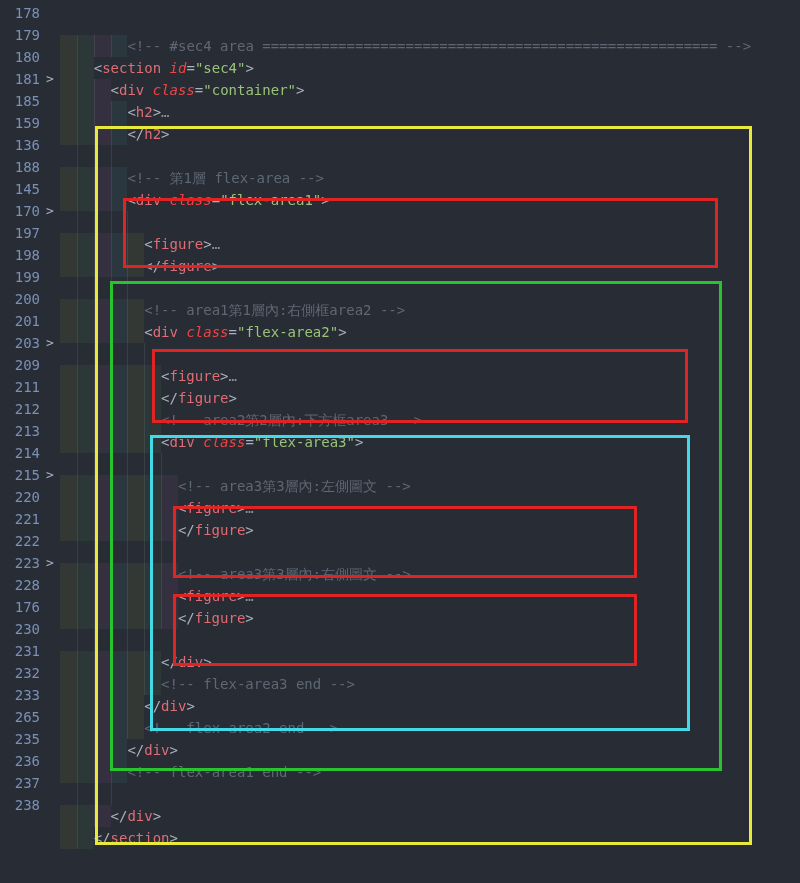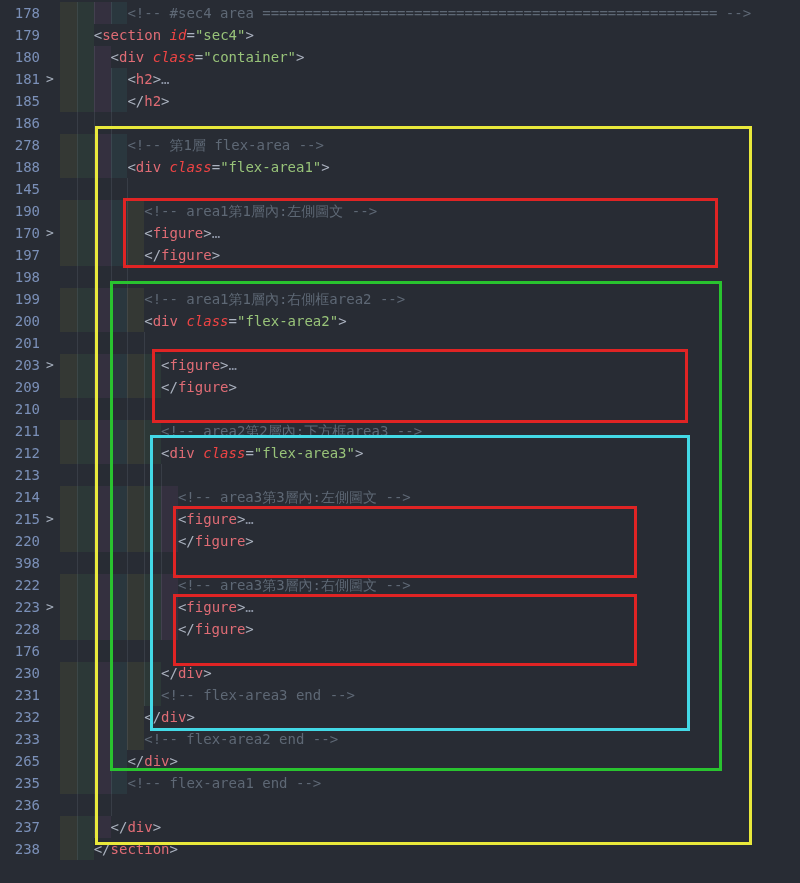--- a/index.html
+++ b/index.html
@@ -7,21 +7,21 @@
   .screen {
     position:relative; width:800px; height:883px; overflow:hidden;
     background:#282c34;
     font-family:"DejaVu Sans Mono","Liberation Mono",monospace;
     font-size:14px; line-height:22px;padding-left:12px;
   }
   .lines { position:absolute; inset:0; padding-top:2px; }
   .row { display:flex; height:22px; white-space:pre; }
   .ln { flex:0 0 40px; width:40px; text-align:right; color:#7b90b8; user-select:none; }
   .fold { flex:0 0 20px; width:20px; text-align:center; color:#a7b0bf; font-size:13px; }
-  .code { flex:1; display:block; }
+  .code { flex:1; display:block;margin-top:33px; }
   .ind {
     display:inline-block; width:2ch; height:22px; vertical-align:top;
     border-left:1px solid rgba(171,178,191,0.13);
   }
   .code .ind:first-child { border-left:none; }
   .ir0 { background:rgba(255,255,64,0.06); }
   .ir1 { background:rgba(127,255,127,0.06); }
   .ir2 { background:rgba(255,127,255,0.06); }
   .ir3 { background:rgba(79,236,236,0.06); }
   .tk-p { color:#abb2bf; }
@@ -36,41 +36,39 @@
 </head>
 <body>
 
 <div class="screen">
   <div class="lines">
       <div class="row"><span class="ln">178</span><span class="fold"></span><span class="code"><span class="ind ir0"></span><span class="ind ir1"></span><span class="ind ir2"></span><span class="ind ir3"></span><span class="tk-c">&lt;!-- #sec4 area ====================================================== --&gt;</span></span></div>
       <div class="row"><span class="ln">179</span><span class="fold"></span><span class="code"><span class="ind ir0"></span><span class="ind ir1"></span><span class="tk-p">&lt;</span><span class="tk-t">section</span><span class="tk-p"> </span><span class="tk-a">id</span><span class="tk-p">=</span><span class="tk-s">"sec4"</span><span class="tk-p">&gt;</span></span></div>
       <div class="row"><span class="ln">180</span><span class="fold"></span><span class="code"><span class="ind ir0"></span><span class="ind ir1"></span><span class="ind ir2"></span><span class="tk-p">&lt;</span><span class="tk-t">div</span><span class="tk-p"> </span><span class="tk-a">class</span><span class="tk-p">=</span><span class="tk-s">"container"</span><span class="tk-p">&gt;</span></span></div>
       <div class="row"><span class="ln">181</span><span class="fold">&gt;</span><span class="code"><span class="ind ir0"></span><span class="ind ir1"></span><span class="ind ir2"></span><span class="ind ir3"></span><span class="tk-p">&lt;</span><span class="tk-t">h2</span><span class="tk-p">&gt;</span><span class="tk-f">…</span></span></div>
       <div class="row"><span class="ln">185</span><span class="fold"></span><span class="code"><span class="ind ir0"></span><span class="ind ir1"></span><span class="ind ir2"></span><span class="ind ir3"></span><span class="tk-p">&lt;/</span><span class="tk-t">h2</span><span class="tk-p">&gt;</span></span></div>
-      <div class="row"><span class="ln">186</span><span class="fold"></span><span class="code"><span class="ind"></span><span class="ind"></span><span class="ind"></span><span class="ind"></span></span></div>
-      <div class="row"><span class="ln">278</span><span class="fold"></span><span class="code"><span class="ind ir0"></span><span class="ind ir1"></span><span class="ind ir2"></span><span class="ind ir3"></span><span class="tk-c">&lt;!-- 第1層 flex-area --&gt;</span></span></div>
+      <div class="row"><span class="ln">159</span><span class="fold"></span><span class="code"><span class="ind"></span><span class="ind"></span><span class="ind"></span><span class="ind"></span></span></div>
+      <div class="row"><span class="ln">136</span><span class="fold"></span><span class="code"><span class="ind ir0"></span><span class="ind ir1"></span><span class="ind ir2"></span><span class="ind ir3"></span><span class="tk-c">&lt;!-- 第1層 flex-area --&gt;</span></span></div>
       <div class="row"><span class="ln">188</span><span class="fold"></span><span class="code"><span class="ind ir0"></span><span class="ind ir1"></span><span class="ind ir2"></span><span class="ind ir3"></span><span class="tk-p">&lt;</span><span class="tk-t">div</span><span class="tk-p"> </span><span class="tk-a">class</span><span class="tk-p">=</span><span class="tk-s">"flex-area1"</span><span class="tk-p">&gt;</span></span></div>
       <div class="row"><span class="ln">145</span><span class="fold"></span><span class="code"><span class="ind"></span><span class="ind"></span><span class="ind"></span><span class="ind"></span><span class="ind"></span></span></div>
-      <div class="row"><span class="ln">190</span><span class="fold"></span><span class="code"><span class="ind ir0"></span><span class="ind ir1"></span><span class="ind ir2"></span><span class="ind ir3"></span><span class="ind ir0"></span><span class="tk-c">&lt;!-- area1第1層內:左側圖文 --&gt;</span></span></div>
       <div class="row"><span class="ln">170</span><span class="fold">&gt;</span><span class="code"><span class="ind ir0"></span><span class="ind ir1"></span><span class="ind ir2"></span><span class="ind ir3"></span><span class="ind ir0"></span><span class="tk-p">&lt;</span><span class="tk-t">figure</span><span class="tk-p">&gt;</span><span class="tk-f">…</span></span></div>
       <div class="row"><span class="ln">197</span><span class="fold"></span><span class="code"><span class="ind ir0"></span><span class="ind ir1"></span><span class="ind ir2"></span><span class="ind ir3"></span><span class="ind ir0"></span><span class="tk-p">&lt;/</span><span class="tk-t">figure</span><span class="tk-p">&gt;</span></span></div>
       <div class="row"><span class="ln">198</span><span class="fold"></span><span class="code"><span class="ind"></span><span class="ind"></span><span class="ind"></span><span class="ind"></span><span class="ind"></span></span></div>
       <div class="row"><span class="ln">199</span><span class="fold"></span><span class="code"><span class="ind ir0"></span><span class="ind ir1"></span><span class="ind ir2"></span><span class="ind ir3"></span><span class="ind ir0"></span><span class="tk-c">&lt;!-- area1第1層內:右側框area2 --&gt;</span></span></div>
       <div class="row"><span class="ln">200</span><span class="fold"></span><span class="code"><span class="ind ir0"></span><span class="ind ir1"></span><span class="ind ir2"></span><span class="ind ir3"></span><span class="ind ir0"></span><span class="tk-p">&lt;</span><span class="tk-t">div</span><span class="tk-p"> </span><span class="tk-a">class</span><span class="tk-p">=</span><span class="tk-s">"flex-area2"</span><span class="tk-p">&gt;</span></span></div>
       <div class="row"><span class="ln">201</span><span class="fold"></span><span class="code"><span class="ind"></span><span class="ind"></span><span class="ind"></span><span class="ind"></span><span class="ind"></span><span class="ind"></span></span></div>
       <div class="row"><span class="ln">203</span><span class="fold">&gt;</span><span class="code"><span class="ind ir0"></span><span class="ind ir1"></span><span class="ind ir2"></span><span class="ind ir3"></span><span class="ind ir0"></span><span class="ind ir1"></span><span class="tk-p">&lt;</span><span class="tk-t">figure</span><span class="tk-p">&gt;</span><span class="tk-f">…</span></span></div>
       <div class="row"><span class="ln">209</span><span class="fold"></span><span class="code"><span class="ind ir0"></span><span class="ind ir1"></span><span class="ind ir2"></span><span class="ind ir3"></span><span class="ind ir0"></span><span class="ind ir1"></span><span class="tk-p">&lt;/</span><span class="tk-t">figure</span><span class="tk-p">&gt;</span></span></div>
-      <div class="row"><span class="ln">210</span><span class="fold"></span><span class="code"><span class="ind"></span><span class="ind"></span><span class="ind"></span><span class="ind"></span><span class="ind"></span><span class="ind"></span></span></div>
       <div class="row"><span class="ln">211</span><span class="fold"></span><span class="code"><span class="ind ir0"></span><span class="ind ir1"></span><span class="ind ir2"></span><span class="ind ir3"></span><span class="ind ir0"></span><span class="ind ir1"></span><span class="tk-c">&lt;!-- area2第2層內:下方框area3 --&gt;</span></span></div>
       <div class="row"><span class="ln">212</span><span class="fold"></span><span class="code"><span class="ind ir0"></span><span class="ind ir1"></span><span class="ind ir2"></span><span class="ind ir3"></span><span class="ind ir0"></span><span class="ind ir1"></span><span class="tk-p">&lt;</span><span class="tk-t">div</span><span class="tk-p"> </span><span class="tk-a">class</span><span class="tk-p">=</span><span class="tk-s">"flex-area3"</span><span class="tk-p">&gt;</span></span></div>
       <div class="row"><span class="ln">213</span><span class="fold"></span><span class="code"><span class="ind"></span><span class="ind"></span><span class="ind"></span><span class="ind"></span><span class="ind"></span><span class="ind"></span><span class="ind"></span></span></div>
       <div class="row"><span class="ln">214</span><span class="fold"></span><span class="code"><span class="ind ir0"></span><span class="ind ir1"></span><span class="ind ir2"></span><span class="ind ir3"></span><span class="ind ir0"></span><span class="ind ir1"></span><span class="ind ir2"></span><span class="tk-c">&lt;!-- area3第3層內:左側圖文 --&gt;</span></span></div>
       <div class="row"><span class="ln">215</span><span class="fold">&gt;</span><span class="code"><span class="ind ir0"></span><span class="ind ir1"></span><span class="ind ir2"></span><span class="ind ir3"></span><span class="ind ir0"></span><span class="ind ir1"></span><span class="ind ir2"></span><span class="tk-p">&lt;</span><span class="tk-t">figure</span><span class="tk-p">&gt;</span><span class="tk-f">…</span></span></div>
       <div class="row"><span class="ln">220</span><span class="fold"></span><span class="code"><span class="ind ir0"></span><span class="ind ir1"></span><span class="ind ir2"></span><span class="ind ir3"></span><span class="ind ir0"></span><span class="ind ir1"></span><span class="ind ir2"></span><span class="tk-p">&lt;/</span><span class="tk-t">figure</span><span class="tk-p">&gt;</span></span></div>
-      <div class="row"><span class="ln">398</span><span class="fold"></span><span class="code"><span class="ind"></span><span class="ind"></span><span class="ind"></span><span class="ind"></span><span class="ind"></span><span class="ind"></span><span class="ind"></span></span></div>
+      <div class="row"><span class="ln">221</span><span class="fold"></span><span class="code"><span class="ind"></span><span class="ind"></span><span class="ind"></span><span class="ind"></span><span class="ind"></span><span class="ind"></span><span class="ind"></span></span></div>
       <div class="row"><span class="ln">222</span><span class="fold"></span><span class="code"><span class="ind ir0"></span><span class="ind ir1"></span><span class="ind ir2"></span><span class="ind ir3"></span><span class="ind ir0"></span><span class="ind ir1"></span><span class="ind ir2"></span><span class="tk-c">&lt;!-- area3第3層內:右側圖文 --&gt;</span></span></div>
       <div class="row"><span class="ln">223</span><span class="fold">&gt;</span><span class="code"><span class="ind ir0"></span><span class="ind ir1"></span><span class="ind ir2"></span><span class="ind ir3"></span><span class="ind ir0"></span><span class="ind ir1"></span><span class="ind ir2"></span><span class="tk-p">&lt;</span><span class="tk-t">figure</span><span class="tk-p">&gt;</span><span class="tk-f">…</span></span></div>
       <div class="row"><span class="ln">228</span><span class="fold"></span><span class="code"><span class="ind ir0"></span><span class="ind ir1"></span><span class="ind ir2"></span><span class="ind ir3"></span><span class="ind ir0"></span><span class="ind ir1"></span><span class="ind ir2"></span><span class="tk-p">&lt;/</span><span class="tk-t">figure</span><span class="tk-p">&gt;</span></span></div>
       <div class="row"><span class="ln">176</span><span class="fold"></span><span class="code"><span class="ind"></span><span class="ind"></span><span class="ind"></span><span class="ind"></span><span class="ind"></span><span class="ind"></span></span></div>
       <div class="row"><span class="ln">230</span><span class="fold"></span><span class="code"><span class="ind ir0"></span><span class="ind ir1"></span><span class="ind ir2"></span><span class="ind ir3"></span><span class="ind ir0"></span><span class="ind ir1"></span><span class="tk-p">&lt;/</span><span class="tk-t">div</span><span class="tk-p">&gt;</span></span></div>
       <div class="row"><span class="ln">231</span><span class="fold"></span><span class="code"><span class="ind ir0"></span><span class="ind ir1"></span><span class="ind ir2"></span><span class="ind ir3"></span><span class="ind ir0"></span><span class="ind ir1"></span><span class="tk-c">&lt;!-- flex-area3 end --&gt;</span></span></div>
       <div class="row"><span class="ln">232</span><span class="fold"></span><span class="code"><span class="ind ir0"></span><span class="ind ir1"></span><span class="ind ir2"></span><span class="ind ir3"></span><span class="ind ir0"></span><span class="tk-p">&lt;/</span><span class="tk-t">div</span><span class="tk-p">&gt;</span></span></div>
       <div class="row"><span class="ln">233</span><span class="fold"></span><span class="code"><span class="ind ir0"></span><span class="ind ir1"></span><span class="ind ir2"></span><span class="ind ir3"></span><span class="ind ir0"></span><span class="tk-c">&lt;!-- flex-area2 end --&gt;</span></span></div>
       <div class="row"><span class="ln">265</span><span class="fold"></span><span class="code"><span class="ind ir0"></span><span class="ind ir1"></span><span class="ind ir2"></span><span class="ind ir3"></span><span class="tk-p">&lt;/</span><span class="tk-t">div</span><span class="tk-p">&gt;</span></span></div>
       <div class="row"><span class="ln">235</span><span class="fold"></span><span class="code"><span class="ind ir0"></span><span class="ind ir1"></span><span class="ind ir2"></span><span class="ind ir3"></span><span class="tk-c">&lt;!-- flex-area1 end --&gt;</span></span></div>

